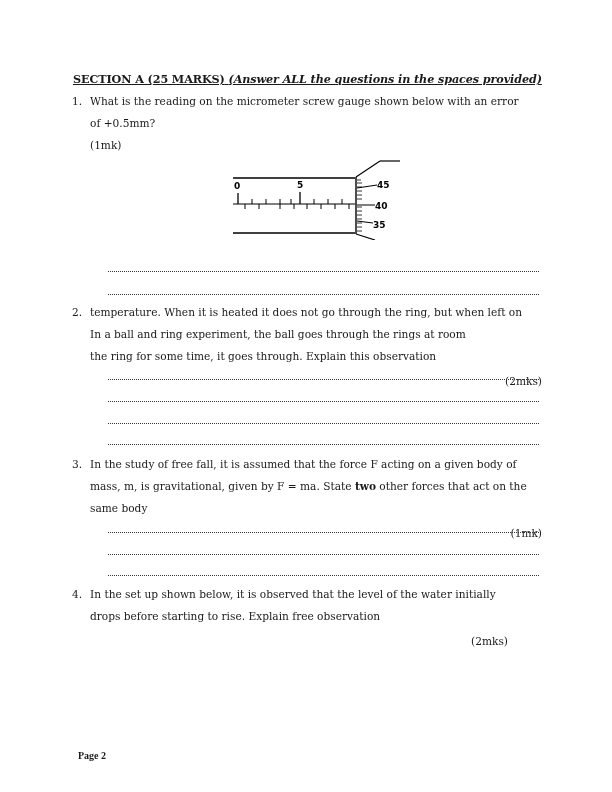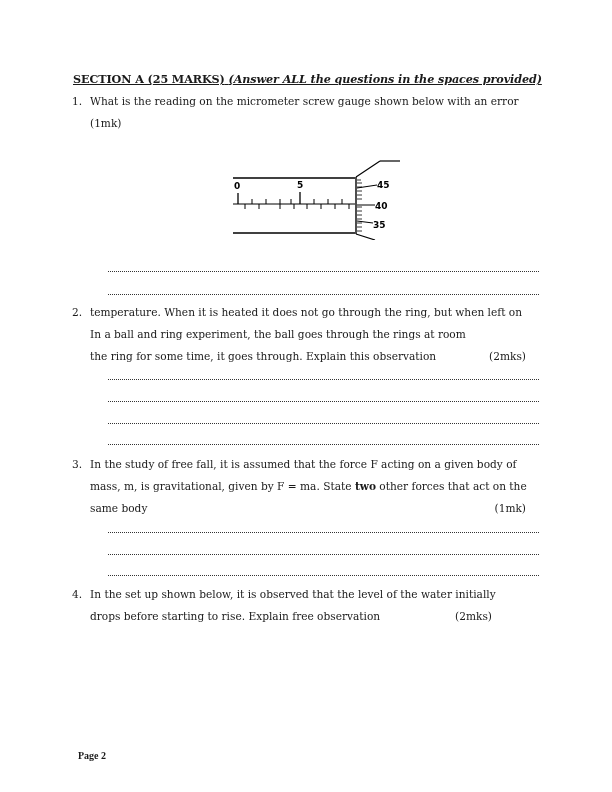--- a/index.html
+++ b/index.html
@@ -6,21 +6,21 @@
     body { width:612px; height:792px; position:relative; overflow:hidden;
            font-family:"DejaVu Serif", serif; color:#1a1a1a; }
     .page { position:absolute; left:0; top:0; width:612px; height:792px;padding-left:40px; }
     .heading { position:absolute; left:73px; top:72px; font-size:11.2px; font-weight:bold;
                text-decoration:underline; white-space:nowrap; letter-spacing:-0.1px; }
     .heading .it { font-style:italic; }
     .q { position:absolute; left:72px; font-size:10.6px; line-height:22px; width:470px; }
     .q .num { position:absolute; left:0; top:0; }
     .q .body { margin-left:18px; }
     .q .line { display:block; white-space:nowrap; position:relative; }
-    .marks { position:absolute; right:16px; }
+    .marks { position:absolute; right:0;margin-top:25px; }
     .dots { position:absolute; left:108px; width:431px; height:0;
             border-top:1px dotted #333; }
     .footer { position:absolute; left:78px; top:750px; font-family:Liberation Serif, serif;
               font-size:10px; font-weight:bold; }
     svg text { font-family:"DejaVu Sans", sans-serif; font-weight:bold; }
     b { font-weight:bold;margin-top:35px; }
   </style>
 </head>
 <body>
 
@@ -28,20 +28,21 @@
 
   <div class="heading">
     <span>SECTION A (25 MARKS)</span>
     <span class="it">(Answer ALL the questions in the spaces provided)</span>
   </div>
 
   <div class="q" style="top:90px;">
     <span class="num">1.</span>
     <div class="body">
       <span class="line">What is the reading on the micrometer screw gauge shown below with an error</span>
+      <span class="line">of +0.5mm?</span>
       <span class="line">(1mk)</span>
     </div>
   </div>
 
   <svg style="position:absolute;left:225px;top:155px;" width="180" height="85" viewBox="0 0 180 85">
 
     <line x1="8" y1="23" x2="130" y2="23" stroke="#000" stroke-width="1.4"></line>
     <line x1="8" y1="78" x2="130" y2="78" stroke="#000" stroke-width="1.4"></line>
     <line x1="8" y1="49" x2="130" y2="49" stroke="#000" stroke-width="1.2"></line>
 

